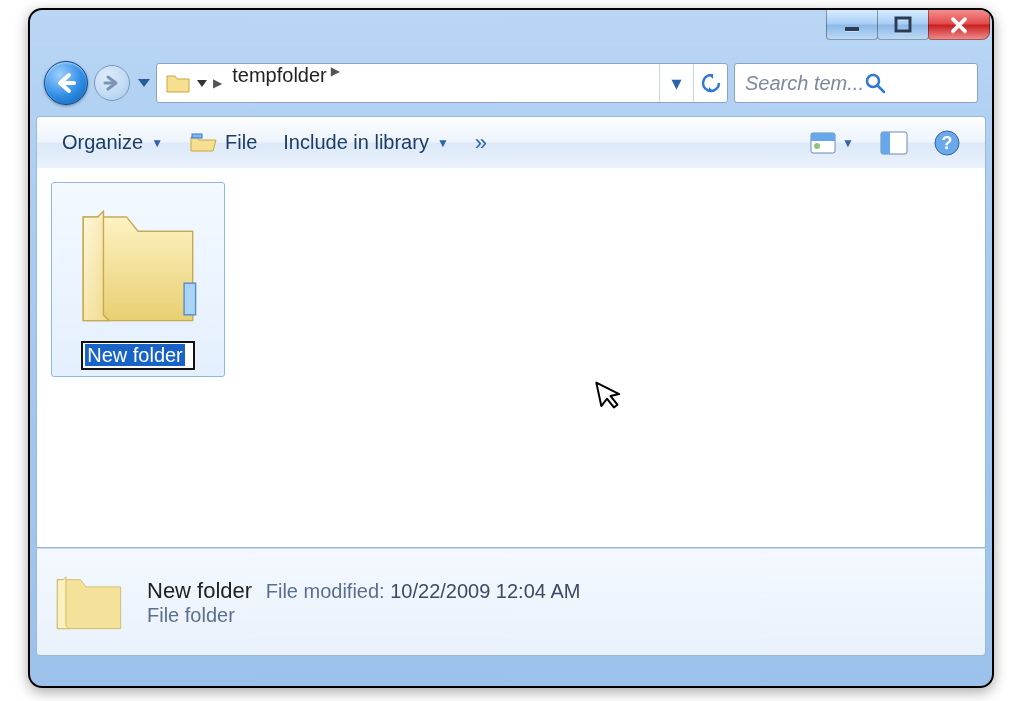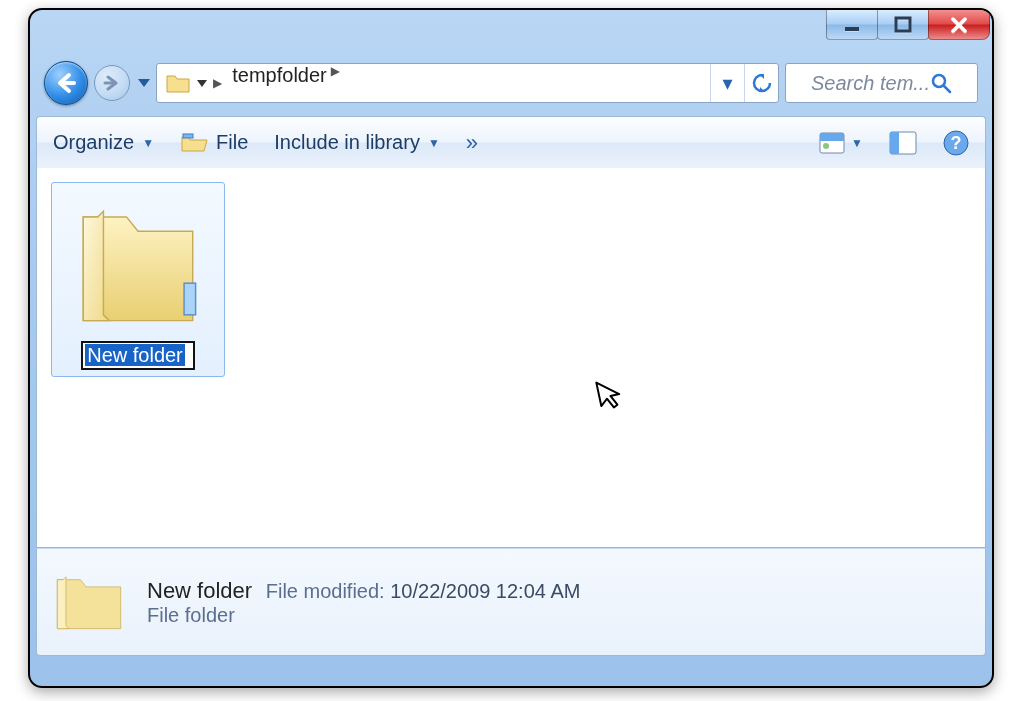--- a/index.html
+++ b/index.html
@@ -87,40 +87,40 @@
     gap:6px;
   }
   .address .seg { display:flex; gap:4px; height:100%; padding:0 4px;}
   .address .tri { color:#555; font-size:12px;}
   .address-end { margin-left:auto; display:flex; align-items:center; height:100%; }
   .address-end .btn {
     width:34px; height:100%; border-left:1px solid #c7d6ea;
     display:flex; align-items:center; justify-content:center; color:#2963ad;
   }
   .searchbox {
-    width:193px; height:40px;
+    width:244px; height:40px;
     background:#fff;
     border:1px solid #8aa4c8;
     border-radius:3px;
-    display:flex; align-items:center; justify-content:center;
+    display:flex; align-items:center; justify-content:flex-start;
     padding:0 10px;
     color:#7c8aa0; font-style:italic; font-size:20px;
   }
 
   
   .toolbar {
     height:52px;
     margin:4px 6px 0 6px;
     border:1px solid #9db9d9;
     border-bottom:none;
     border-top-left-radius:4px;
     border-top-right-radius:4px;
     background:linear-gradient(#fdfeff,#edf4fc 48%,#dde9f8 52%,#eaf2fc);
     display:flex; align-items:center;
-    padding:0 16px;
+    padding:0 25px;
     font-size:20px;
     color:#1d3d66;
     gap:26px;
   }
   .toolbar .item { display:flex; align-items:center; gap:8px; }
   .toolbar .tri { color:#2f64a7; font-size:12px;}
   .toolbar .spacer { flex:1; }
   .toolbar .iconbtn { display:flex; align-items:center; gap:6px;}
 
   

